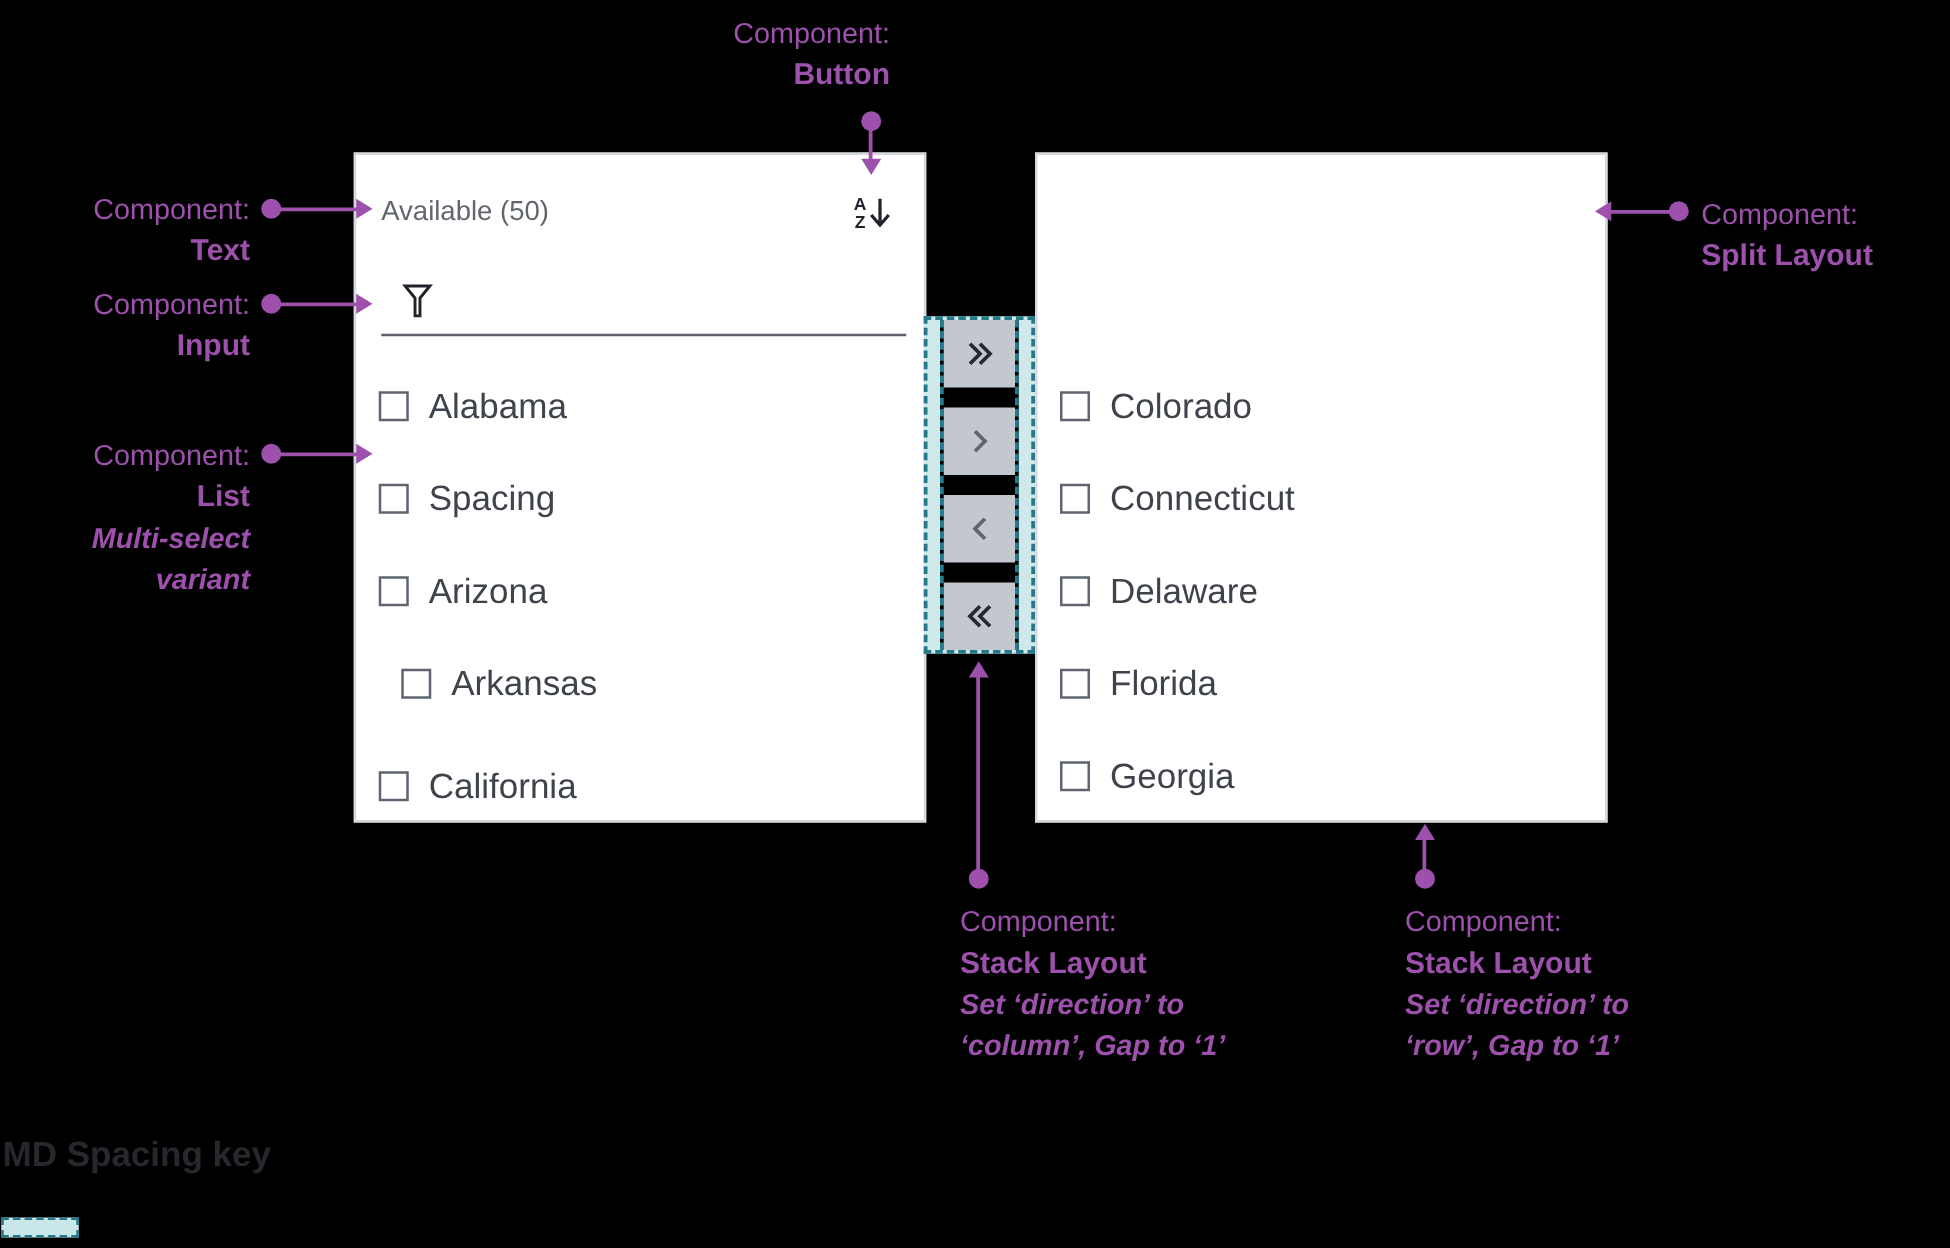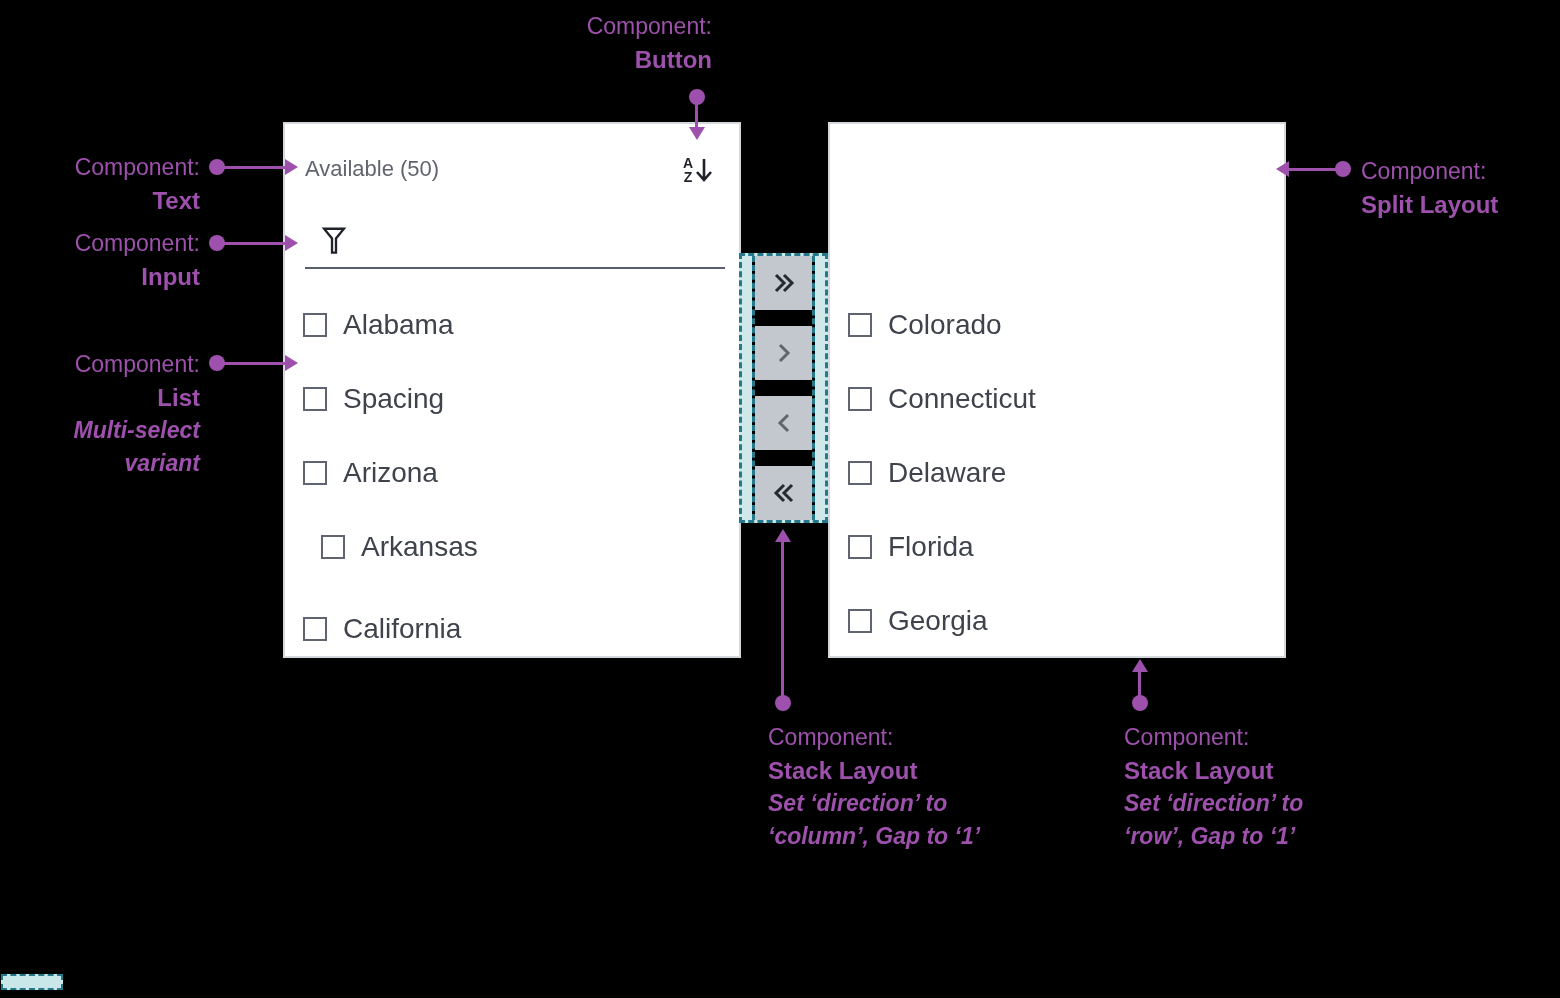--- a/index.html
+++ b/index.html
@@ -247,15 +247,16 @@
     <div class="b">Stack Layout</div>
     <div class="i">Set ‘direction’ to</div>
     <div class="i">‘row’, Gap to ‘1’</div>
   </div>
   <div>
     <span class="head up" style="left:1132px;top:659px;"></span>
     <span class="vline" style="left:1138px;top:670px;height:27px;"></span>
     <span class="dot" style="left:1132px;top:695px;"></span>
   </div>
 
+  <div class="key-title">MD Spacing key</div>
   <div class="key-swatch"></div>
 
 </div>
 
 </body></html>

